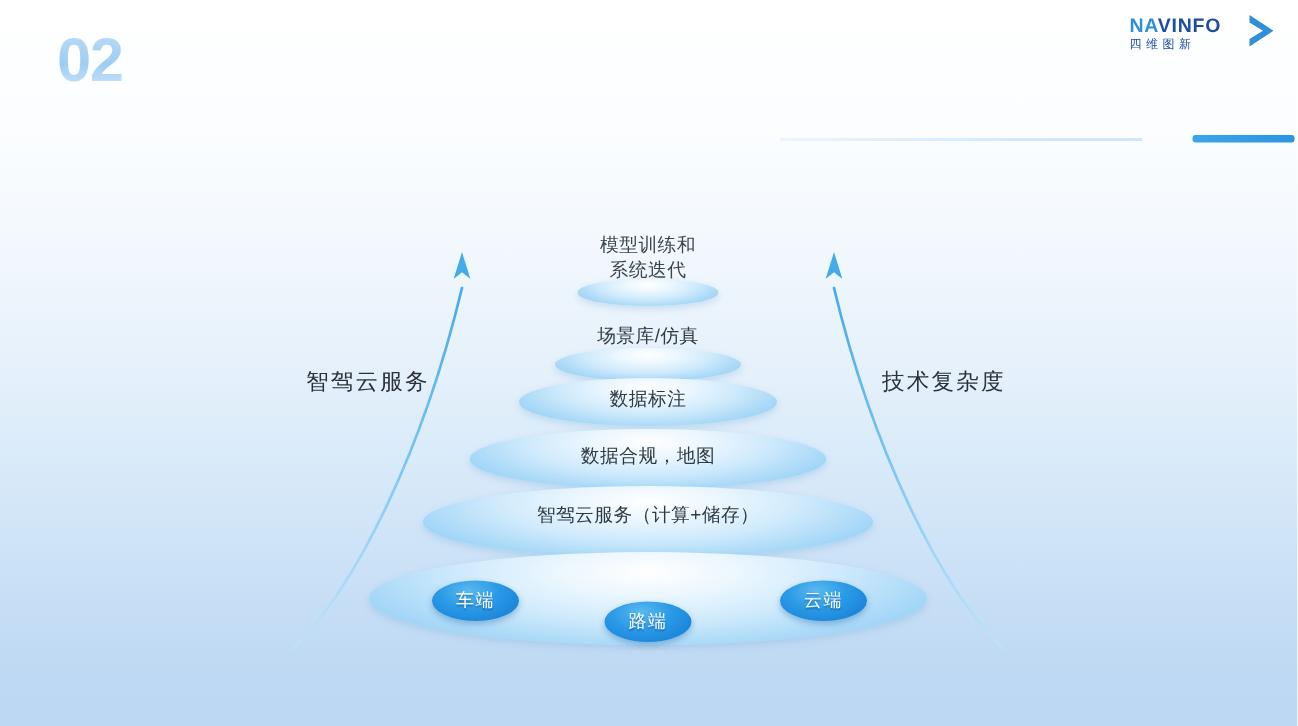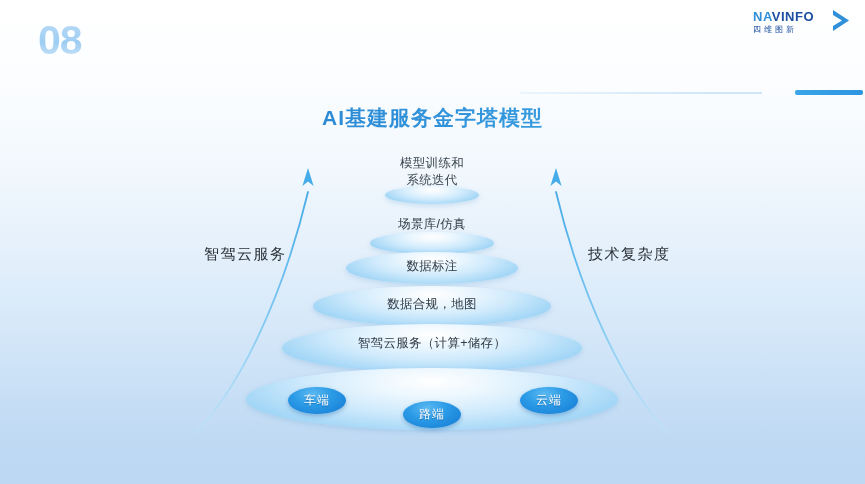--- a/index.html
+++ b/index.html
@@ -198,25 +198,24 @@
 <div id="slide">
 
   <div class="logo">
     <div class="logo-word"><span class="lw-a">NA</span><span>VINFO</span></div>
     <div class="logo-cn">四维图新</div>
     <svg class="logo-arrow" viewBox="0 0 20 26">
       <path d="M2 1 L18 11.5 L2 22 L2 17 L11 11.5 L2 6 Z" fill="#2f8fd8"></path>
     </svg>
   </div>
 
-  <div class="sec-num">08</div>
+  <div class="sec-num">02</div>
   <div class="rule"></div>
   <div class="rule-cap"></div>
 
-  <div class="subtitle">AI基建服务金字塔模型</div>
 
   <div class="pyramid">
 
     <svg class="arrows" width="865" height="484">
       <defs>
         <linearGradient id="agL" x1="0" y1="1" x2="1" y2="0">
           <stop offset="0%" stop-color="#bfe4fa" stop-opacity="0.55"></stop>
           <stop offset="55%" stop-color="#7ec8f2"></stop>
           <stop offset="100%" stop-color="#46abe9"></stop>
         </linearGradient>

